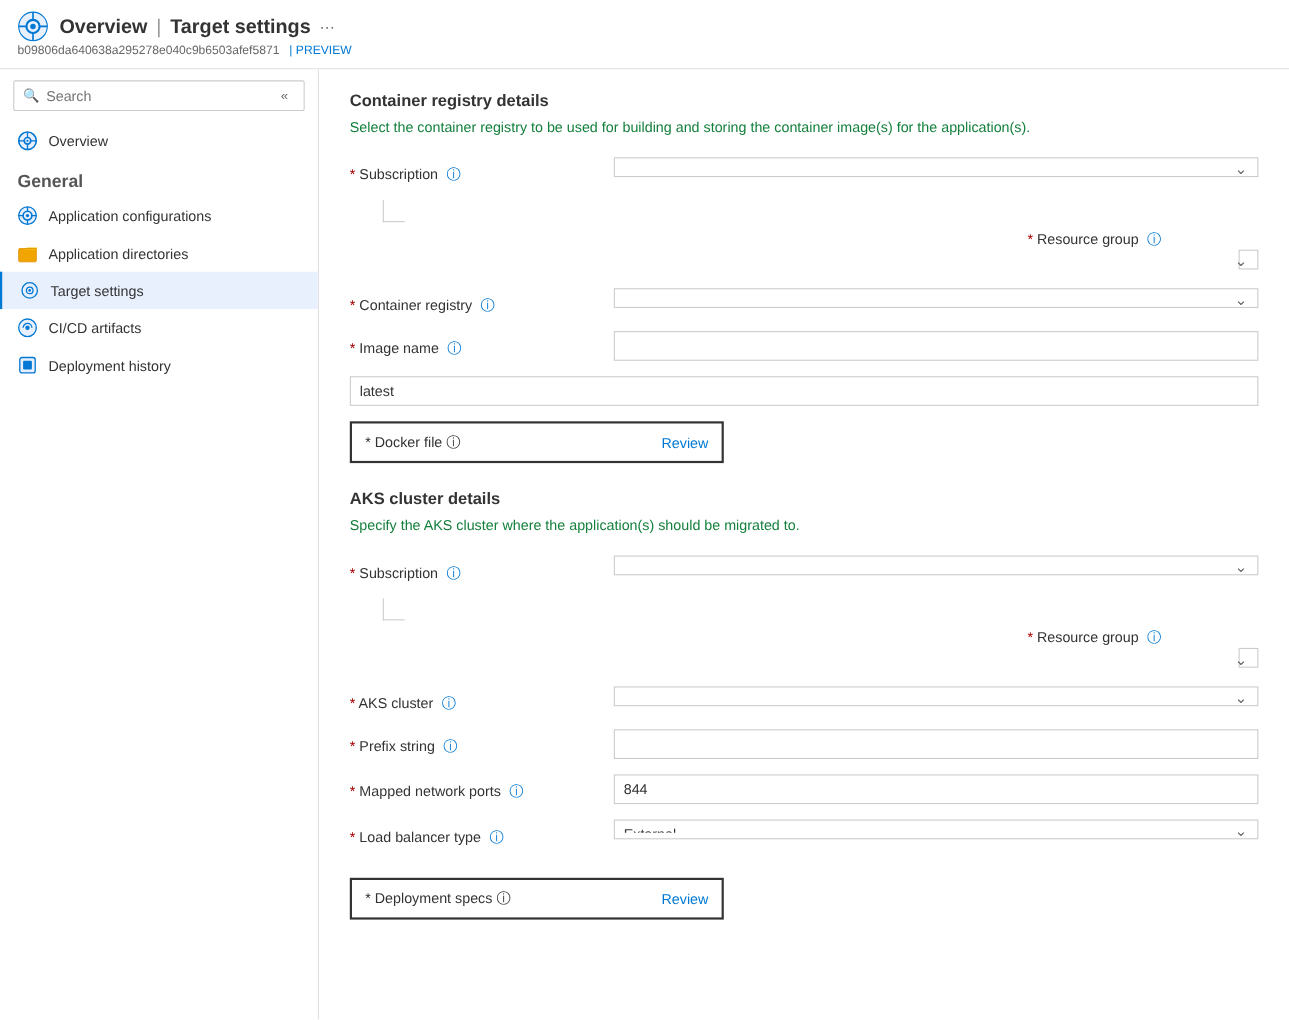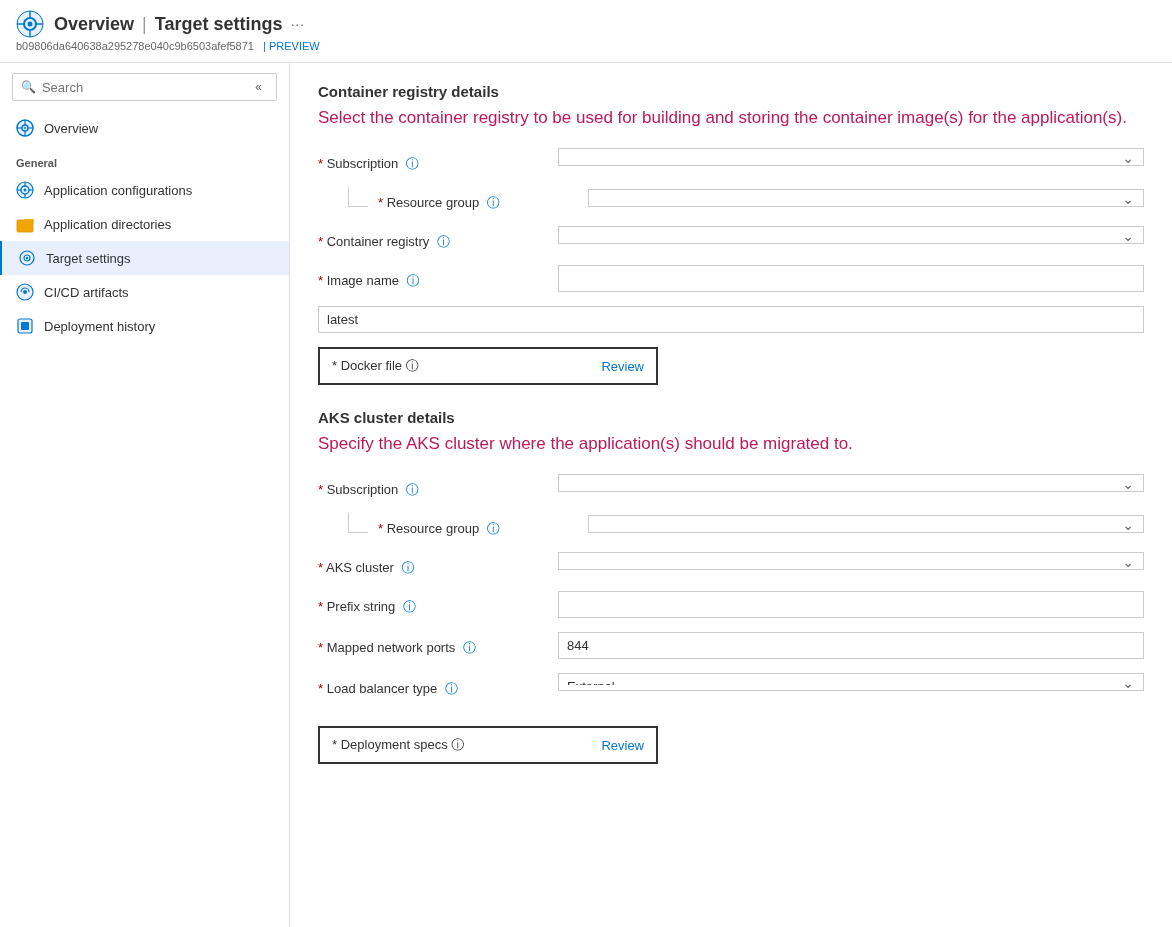--- a/index.html
+++ b/index.html
@@ -23,41 +23,41 @@
     .sidebar { width: 290px; border-right: 1px solid #e0e0e0; display: flex; flex-direction: column; overflow-y: auto; flex-shrink: 0; }
     .search-box { margin: 10px 12px; display: flex; align-items: center; border: 1px solid #ccc; padding: 4px 8px; border-radius: 2px; }
     .search-box input { border: none; outline: none; font-size: 13px; color: #701a75; flex: 1; }
     .search-icon { color: #666; margin-right: 6px; font-size: 12px; }
     .collapse-btn { margin-left: auto; color: #666; cursor: pointer; font-size: 12px; padding: 2px 6px; }
     
     .sidebar-item { display: flex; align-items: center; padding: 8px 16px; cursor: pointer; font-size: 13px; color: #333; }
     .sidebar-item.active { background: #e8f0fe; border-left: 2px solid #0078d4; }
     .sidebar-item .icon { width: 18px; height: 18px; margin-right: 10px; flex-shrink: 0; display: flex; align-items: center; justify-content: center; }
     
-    .sidebar-section-label { padding: 12px 16px 4px 16px; font-size: 11px; font-weight: 600; color: #555; text-transform: none; }
+    .sidebar-section-label { padding: 12px 16px 4px 16px; font-size: 16px; font-weight: 600; color: #555; text-transform: none; }
 
     
     .content { flex: 1; overflow-y: auto; padding: 20px 28px; }
     
     .section-title { font-size: 15px; font-weight: 600; color: #333; margin-bottom: 8px; }
-    .section-desc { font-size: 17px; color: #be185d; margin-bottom: 20px; }
+    .section-desc { font-size: 13px; color: #15803d; margin-bottom: 20px; }
 
     .form-row { display: flex; align-items: flex-start; margin-bottom: 14px; }
     .form-label { width: 240px; flex-shrink: 0; font-size: 13px; color: #a80000; padding-top: 7px; }
     .form-label span.label-text { color: #333; }
     .form-label .required { color: #a80000; }
     .form-label .info-icon { color: #0078d4; margin-left: 4px; cursor: pointer; }
     .form-control { flex: 1; }
 
     .input-field { width: 100%; border: 1px solid #ccc; padding: 5px 8px; font-size: 13px; color: #333; background: #fff; border-radius: 0; }
     .select-wrapper { position: relative; }
     .select-wrapper::after { content: '⌄'; position: absolute; right: 10px; top: 50%; transform: translateY(-55%); color: #666; pointer-events: none; font-size: 14px; }
     .select-wrapper select { width: 100%; border: 1px solid #ccc; padding: 5px 8px; font-size: 13px; color: #333; background: #fff; appearance: none; height: 18px; cursor: pointer; }
 
-    .resource-group-row { display: flex; align-items: center; margin-bottom: 14px; padding-left: 30px; }
+    .resource-group-row { display: flex; align-items: flex-end; margin-bottom: 14px; padding-left: 30px; flex-direction: column; }
     .resource-group-row .indent-line { width: 20px; border-left: 1px solid #ccc; border-bottom: 1px solid #ccc; height: 20px; margin-right: 10px; margin-top: 0; align-self: flex-start; }
 
     .docker-file-box { border: 2px solid #333; padding: 8px 12px; display: flex; align-items: center; justify-content: space-between; width: 340px; }
     .docker-file-label-text { font-size: 13px; color: #a80000; }
     .docker-file-label-text span { color: #333; }
     .review-link { color: #0078d4; font-size: 13px; cursor: pointer; text-decoration: none; }
 
     .aks-section { margin-top: 24px; }
 
     .spinner-input { position: relative; }

